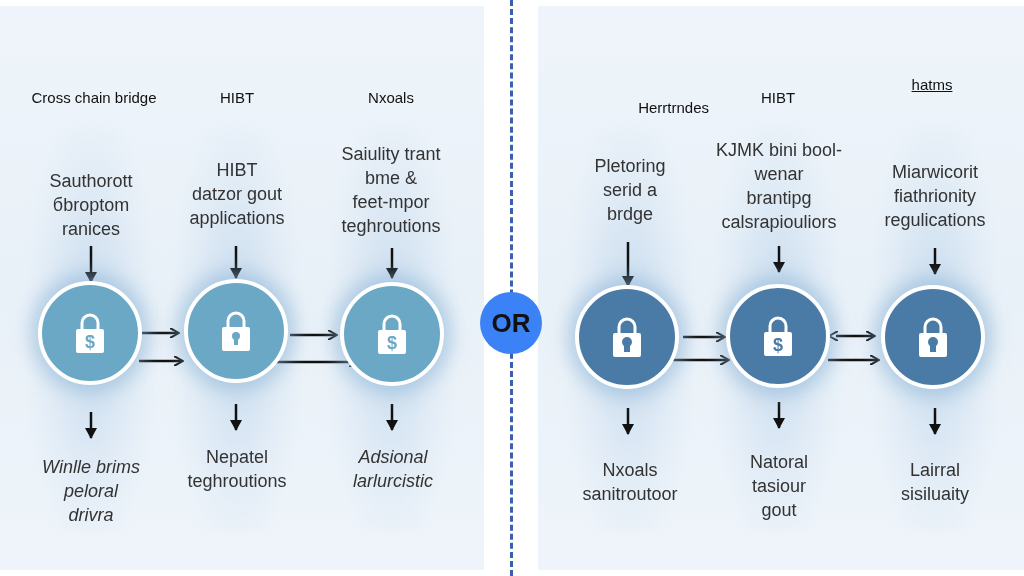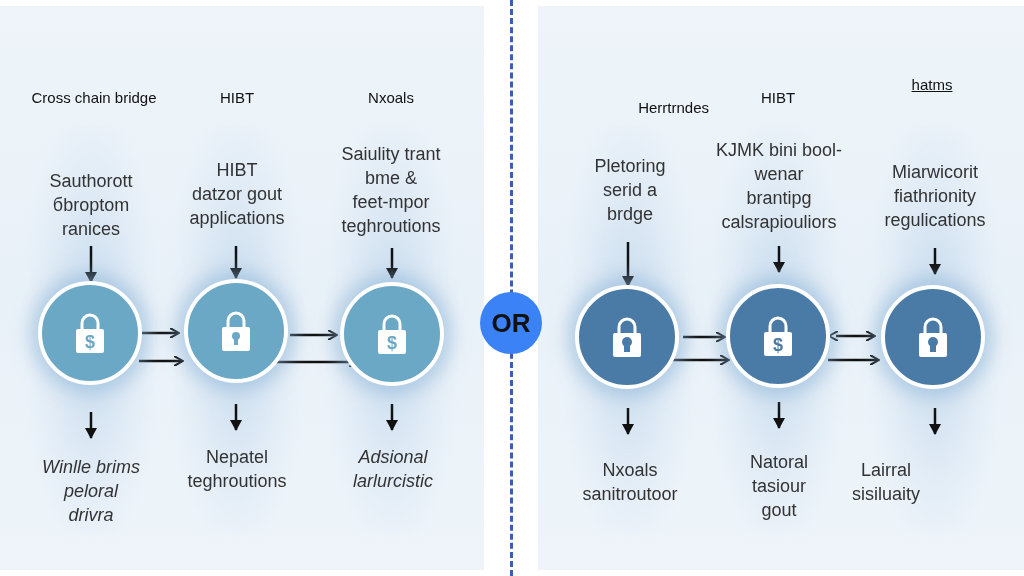--- a/index.html
+++ b/index.html
@@ -188,14 +188,14 @@
 <div class="desc" style="left:152px; top:445px; white-space:pre-line;">Nepatel
 teghroutions</div>
 <div class="desc" style="left:308px; top:445px; white-space:pre-line;font-style:italic;">Adsional
 larlurcistic</div>
 
 <div class="desc" style="left:545px; top:458px; white-space:pre-line;">Nxoals
 sanitroutoor</div>
 <div class="desc" style="left:694px; top:450px; white-space:pre-line;">Natoral
 tasiour
 gout</div>
-<div class="desc" style="left:801px; top:458px; white-space:pre-line;">Lairral
+<div class="desc" style="left:850px; top:458px; white-space:pre-line;">Lairral
 sisiluaity</div>
 
 </body></html>

